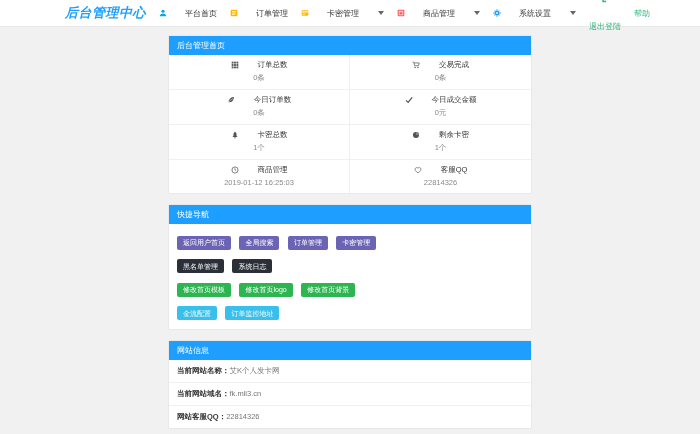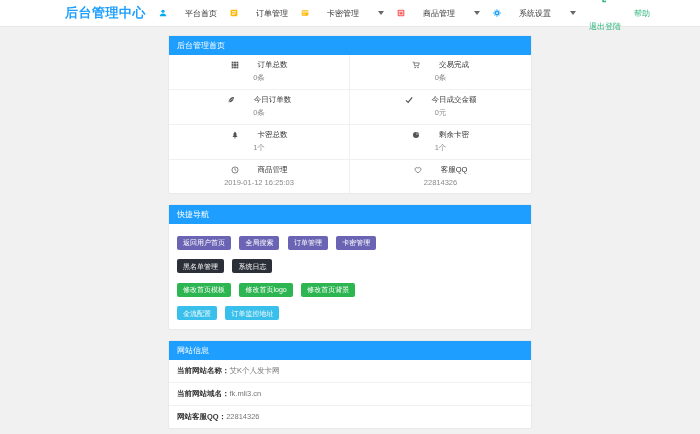--- a/index.html
+++ b/index.html
@@ -2,21 +2,21 @@
 <html><head>
 <meta charset="utf-8">
 <style>
   * { margin:0; padding:0; box-sizing:border-box; }
   html,body { width:700px; height:434px; overflow:hidden; }
   body { background:#F1F1F1; font-family:"Liberation Sans","DejaVu Sans",sans-serif; }
 
   
   .navbar { height:27px; background:#FFFFFF; border-bottom:1px solid #E8E8E8;
             display:flex; align-items:center; padding:0 50px 0 65px; }
-  .brand { color:#1E9FFF; font-size:13px; font-weight:bold; letter-spacing:.5px; cursor:pointer; }
+  .brand { color:#1E9FFF; font-size:13px; font-weight:bold; letter-spacing:.5px; cursor:pointer;font-style:italic; }
   .nav-items { margin-left:auto; display:flex; align-items:center; gap:13px; }
   .nav-item { display:flex; align-items:center; gap:18px; font-size:8px; color:#333;
               cursor:pointer; white-space:nowrap; }
   .nav-item.green { color:#2EB67D;flex-direction:column; }
   .nav-item svg { display:block; }
   .caret { width:0; height:0; border-left:3px solid transparent; border-right:3px solid transparent;
            border-top:4px solid #666; margin-left:1px; }
 
   
   .main { width:364px; margin:8px auto 0; }

